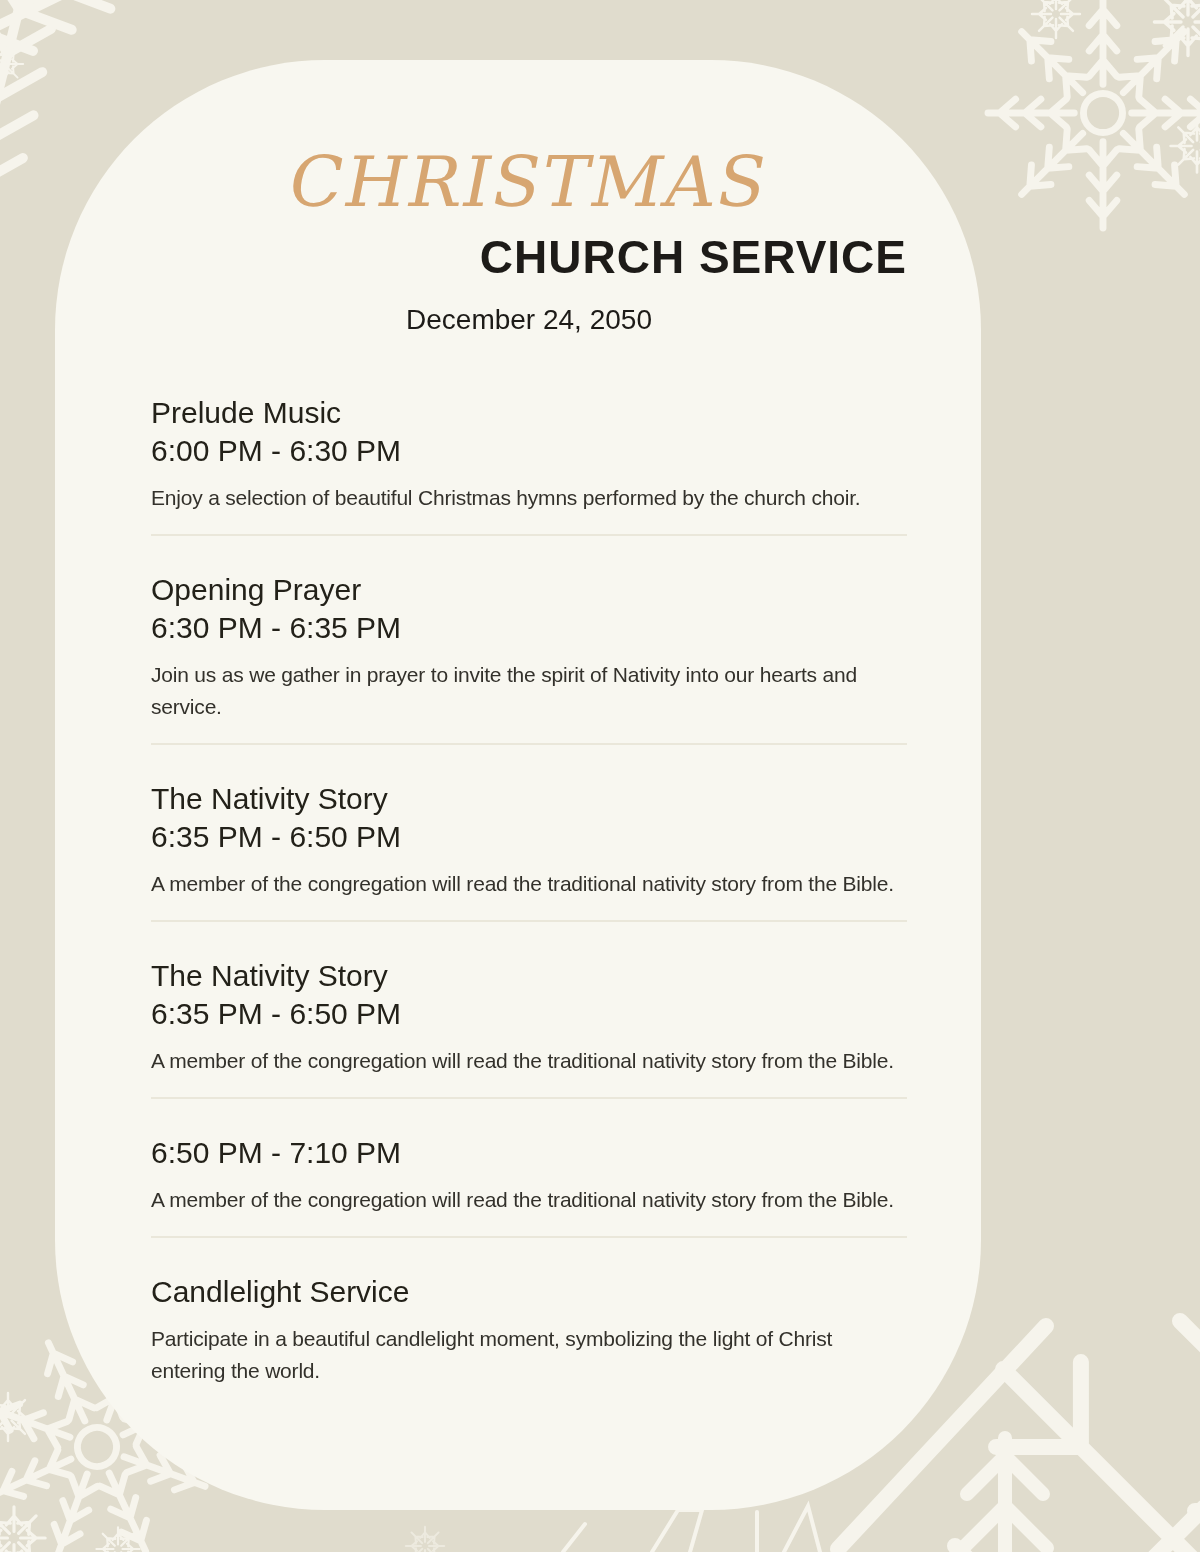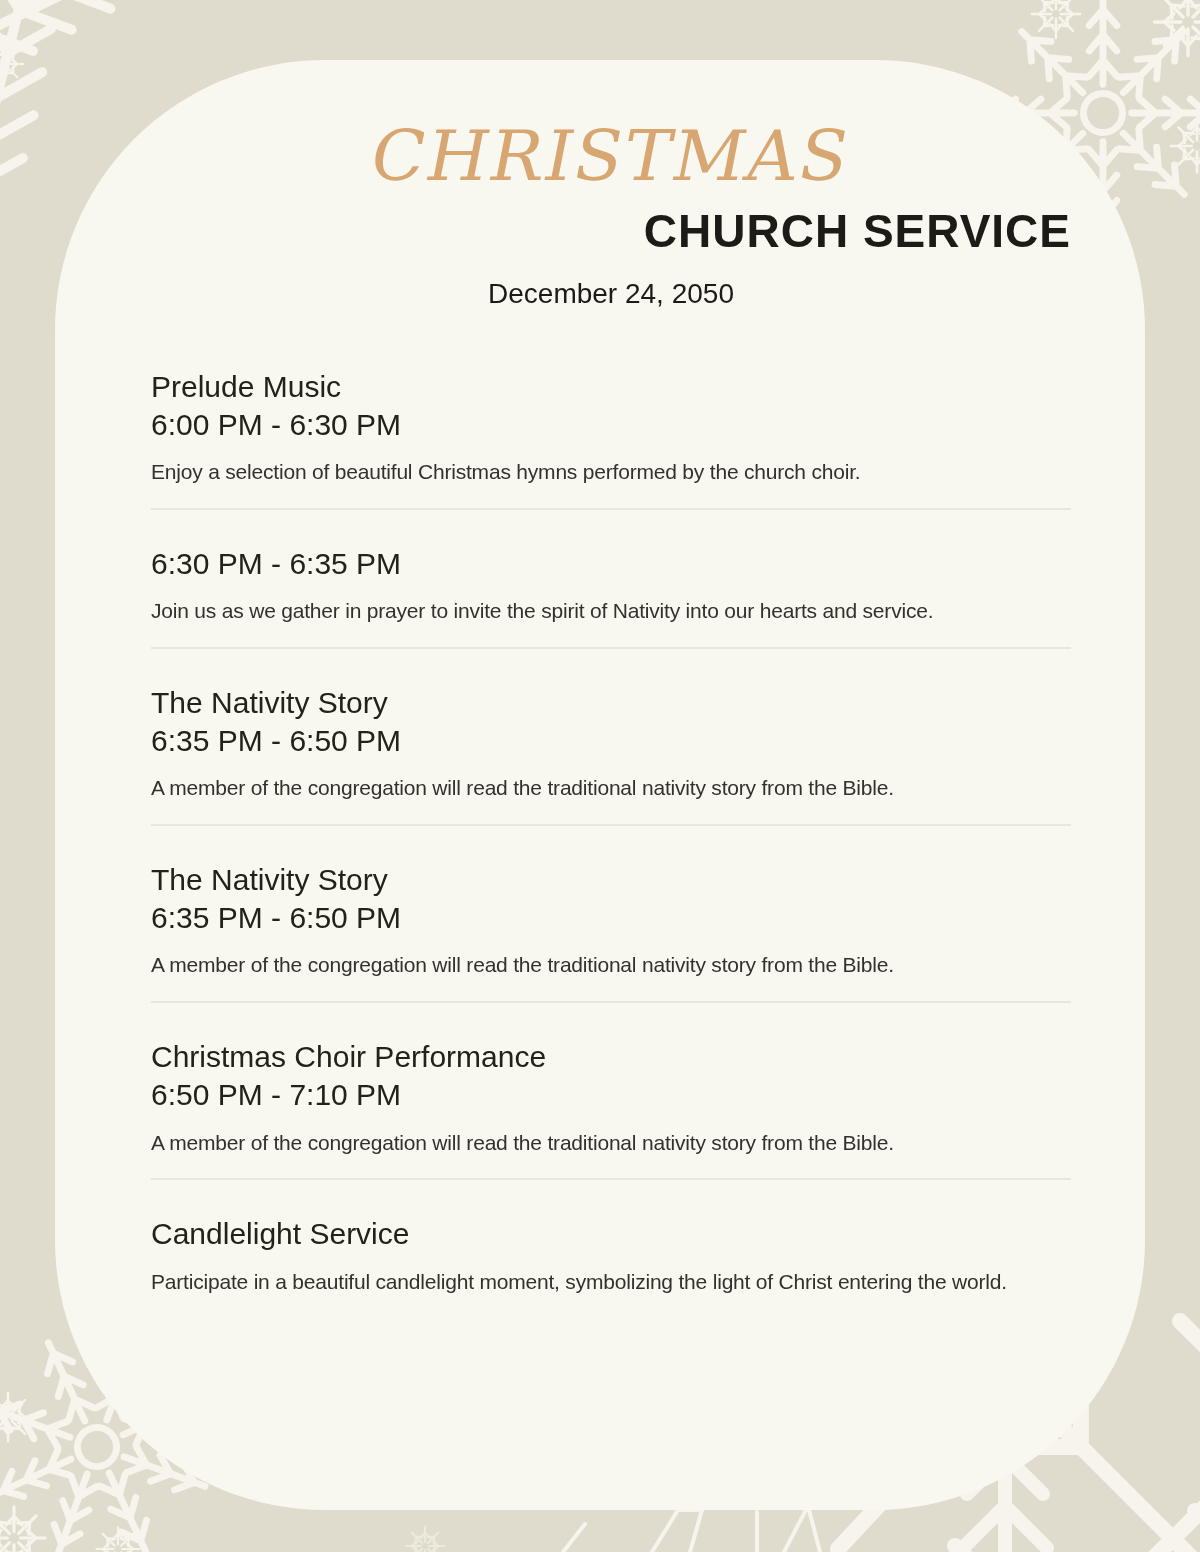--- a/index.html
+++ b/index.html
@@ -7,22 +7,22 @@
     --text-primary:#1d1b18; --text-secondary:#33312b;
     --divider:#eae7da; --snowflake:#f6f4ec;
   }
   *{box-sizing:border-box;}
   html,body{margin:0;padding:0;}
   body{width:1200px;height:1552px;overflow:hidden;background:var(--background);
        font-family:"Liberation Sans",sans-serif;}
   .page{position:relative;width:1200px;height:1552px;background:var(--background);}
   .decor{position:absolute;left:0;top:0;width:1200px;height:1552px;display:block;}
   .snow{stroke:var(--snowflake);fill:none;stroke-linecap:round;}
-  .card{position:absolute;left:55px;top:60px;width:1090px;height:1450px;
-        background:var(--card);border-radius:270px;padding:58px 74px 0 96px;}
+  .card{position:absolute;left:55px;top:60px;width:926px;height:1450px;
+        background:var(--card);border-radius:270px;padding:84px 74px 0 96px;}
   header{text-align:center;margin:0 0 58px 0;}
   .h1{font-family:"DejaVu Serif",serif;font-style:italic;font-weight:400;
       font-size:70px;line-height:1.1;letter-spacing:2px;color:var(--accent-gold);
       margin:0 0 12px 0;}
   .h2{font-size:46px;font-weight:700;letter-spacing:1px;color:var(--text-primary);
       line-height:1.05;margin:0 0 24px 0;text-align:right;}
   .date{font-size:28px;color:var(--text-primary);line-height:1.1;}
   .item-title,.item-time{font-size:30px;font-weight:400;color:#232119;
       line-height:1.27;margin:0;}
   .item-desc{font-size:21px;letter-spacing:-0.2px;color:var(--text-secondary);
@@ -129,41 +129,41 @@
     </header>
     <main>
     <section class="item">
       <h3 class="item-title">Prelude Music</h3>
       <div class="item-time">6:00 PM - 6:30 PM</div>
       <p class="item-desc">Enjoy a selection of beautiful Christmas hymns performed by the church choir.</p>
       <hr class="divider">
     </section>
 
     <section class="item">
+      <h3 class="item-title">Opening Prayer</h3>
       <div class="item-time">6:30 PM - 6:35 PM</div>
       <p class="item-desc">Join us as we gather in prayer to invite the spirit of Nativity into our hearts and service.</p>
       <hr class="divider">
     </section>
 
     <section class="item">
       <h3 class="item-title">The Nativity Story</h3>
       <div class="item-time">6:35 PM - 6:50 PM</div>
       <p class="item-desc">A member of the congregation will read the traditional nativity story from the Bible.</p>
       <hr class="divider">
     </section>
 
     <section class="item">
       <h3 class="item-title">The Nativity Story</h3>
       <div class="item-time">6:35 PM - 6:50 PM</div>
       <p class="item-desc">A member of the congregation will read the traditional nativity story from the Bible.</p>
       <hr class="divider">
     </section>
 
     <section class="item">
-      <h3 class="item-title">Christmas Choir Performance</h3>
       <div class="item-time">6:50 PM - 7:10 PM</div>
       <p class="item-desc">A member of the congregation will read the traditional nativity story from the Bible.</p>
       <hr class="divider">
     </section>
 
     <section class="item">
       <h3 class="item-title">Candlelight Service</h3>
       <p class="item-desc">Participate in a beautiful candlelight moment, symbolizing the light of Christ entering the world.</p>
 
     </section>

